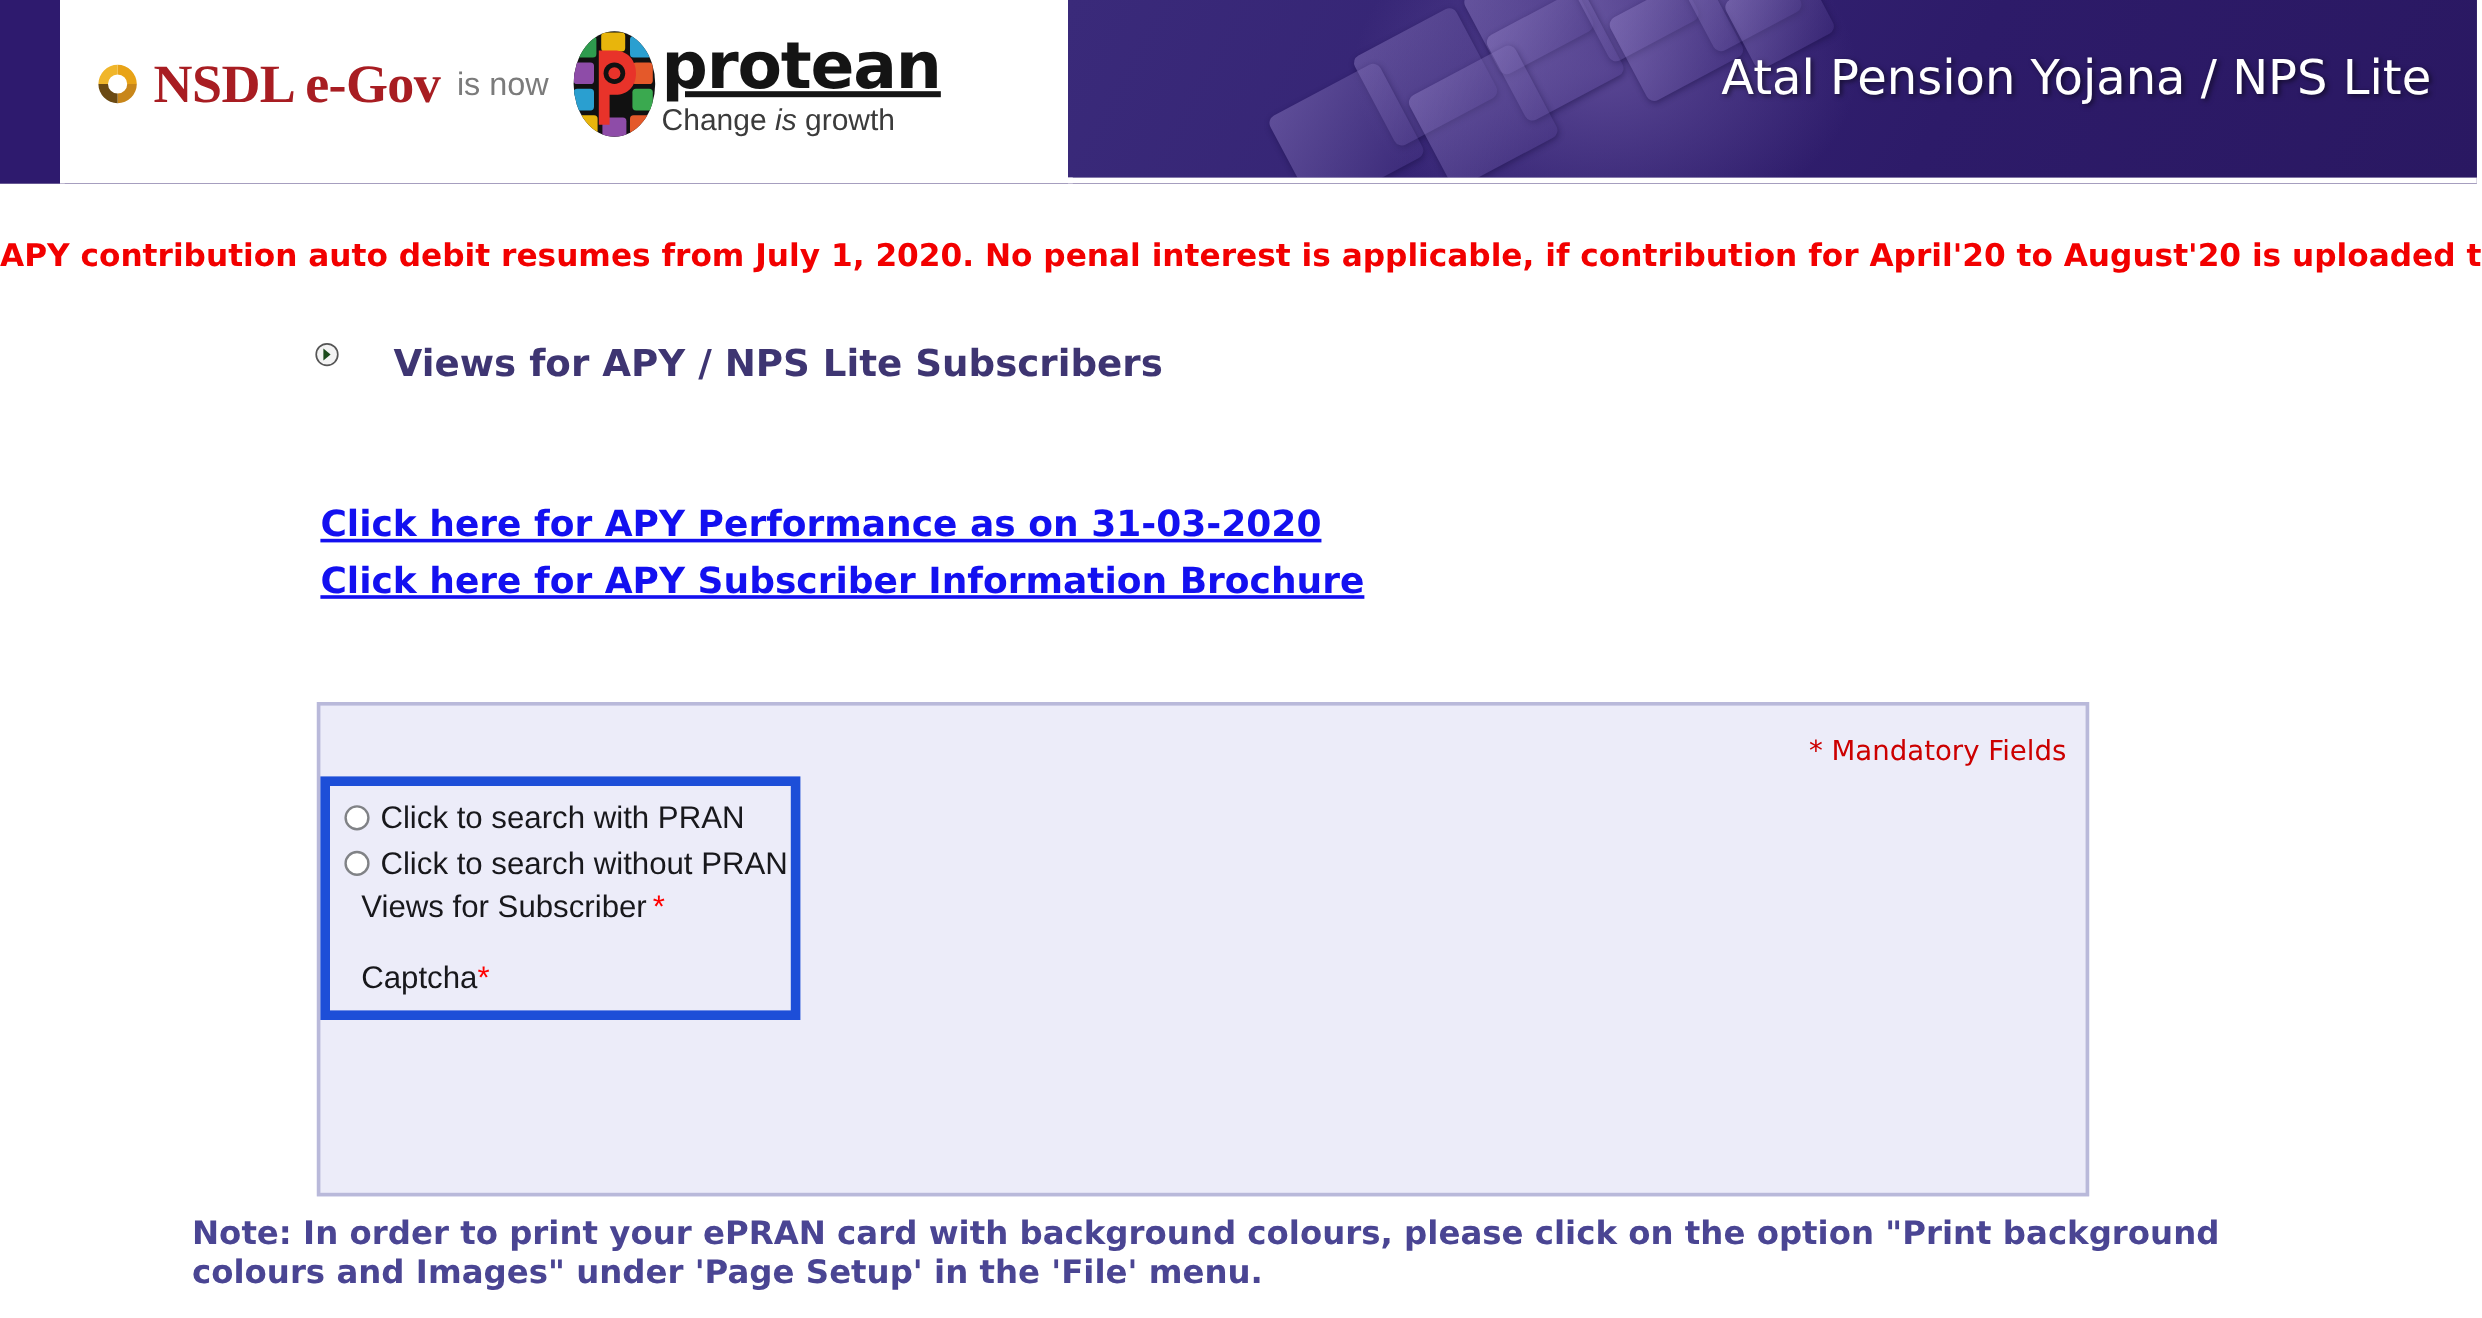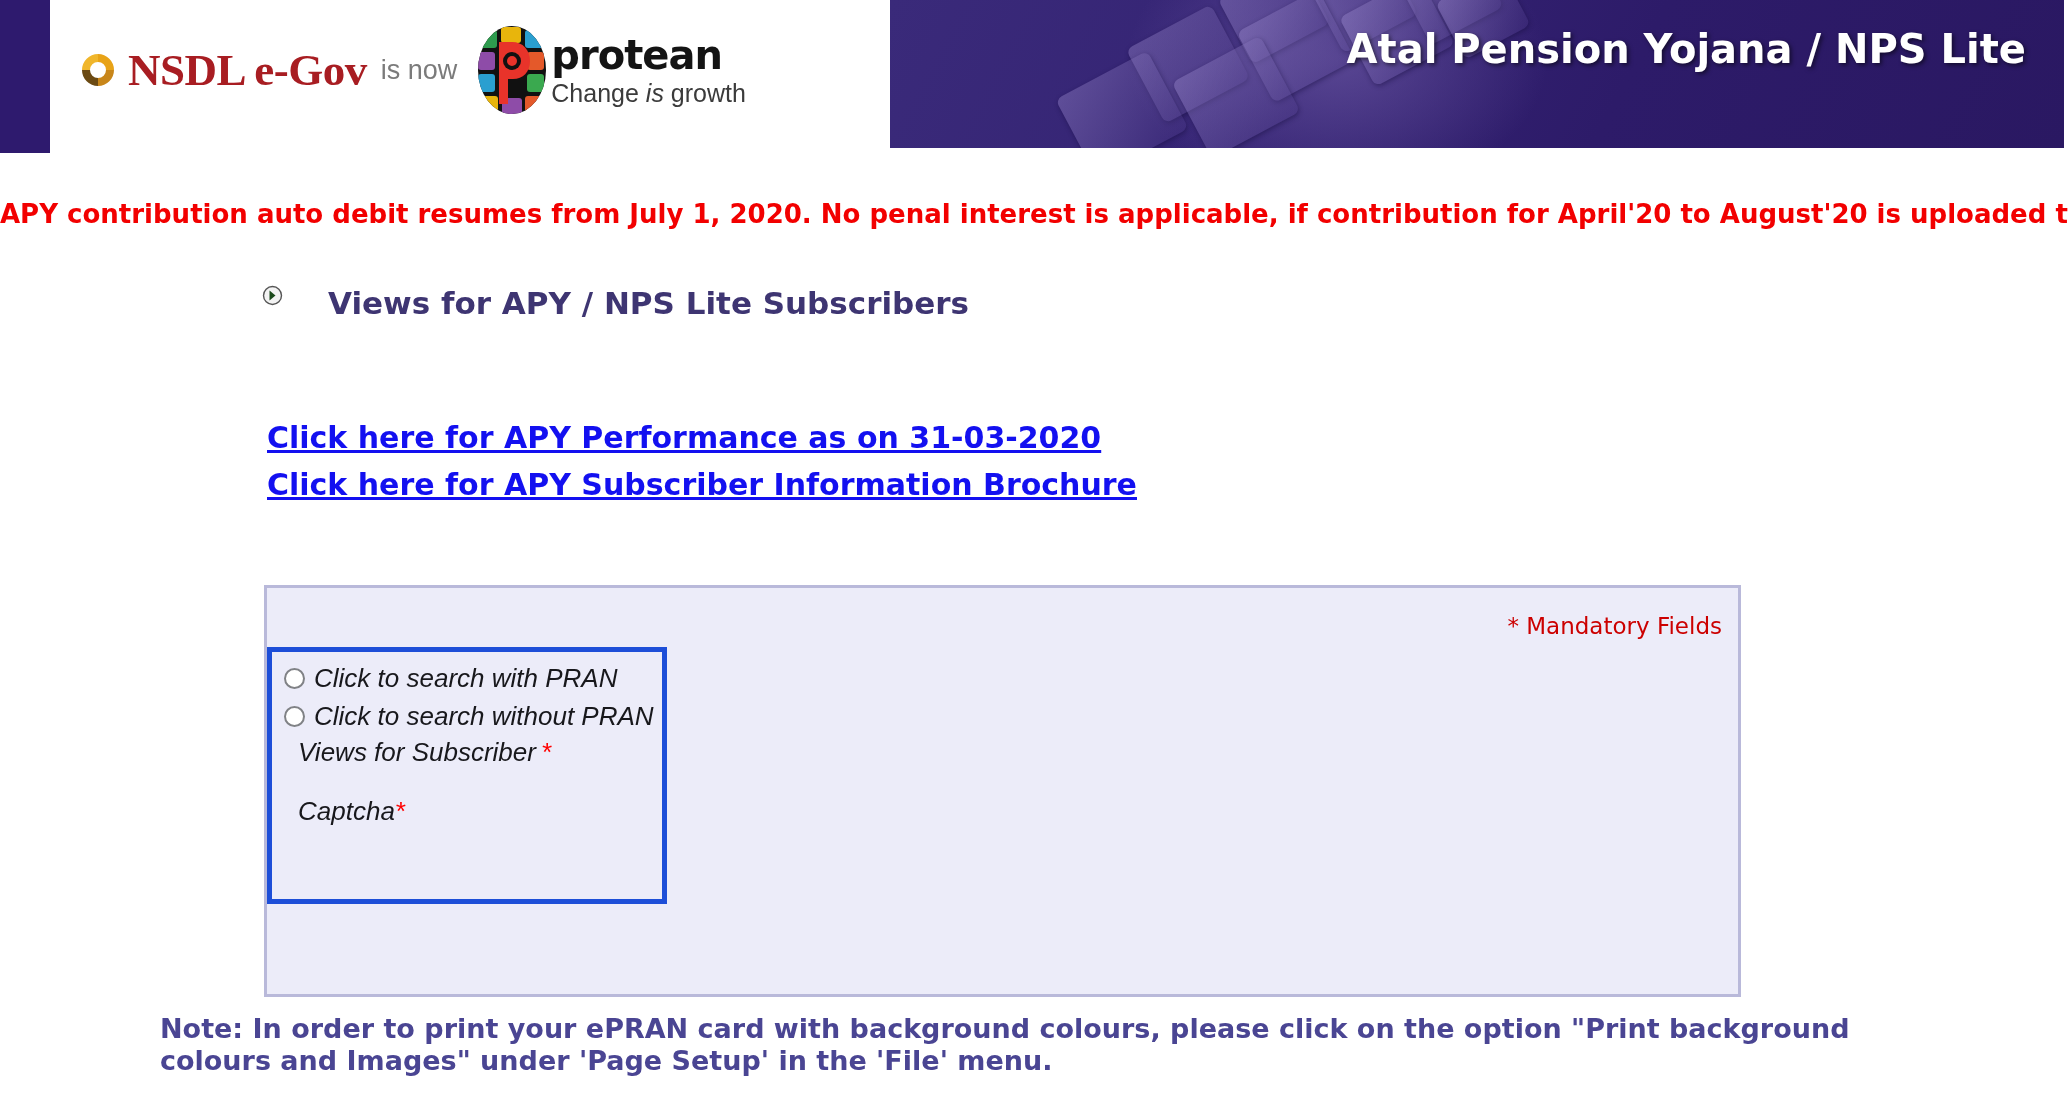--- a/index.html
+++ b/index.html
@@ -72,24 +72,25 @@
     margin-left: 18px;
     position: relative;
   }
   .protean-words {
     margin-left: 2px;
     line-height: 1;
   }
   .protean-name {
     font-family: "DejaVu Sans", sans-serif;
     font-weight: bold;
-    font-size: 40px;
+    font-size: 54px;
     color: #141414;
     letter-spacing: -1px;
     white-space: nowrap;
+    text-decoration: underline;
   }
   .protean-tag {
     font-family: "Liberation Sans", sans-serif;
     font-size: 25px;
     color: #3b3b3b;
     margin-top: 6px;
     white-space: nowrap;
   }
   .protean-tag i { font-style: italic; }
 
@@ -103,23 +104,23 @@
     overflow: hidden;
   }
   .key {
     position: absolute;
     background: linear-gradient(145deg, rgba(150,133,200,.42), rgba(70,52,130,.30));
     border-radius: 7px;
     box-shadow: 0 2px 5px rgba(20,10,60,.45);
   }
   .banner-title {
     position: absolute;
-    right: 42px; top: 26px;
-    font-family: "DejaVu Sans", sans-serif;
-    font-weight: bold;
+    right: 42px; top: 42px;
+    font-family: "DejaVu Sans", sans-serif;
+    font-weight: normal;
     font-size: 40px;
     color: #ffffff;
     letter-spacing: 0px;
     text-shadow: 2px 2px 4px rgba(0,0,0,.55);
     white-space: nowrap;
   }
   .banner-bottomstrip {
     position: absolute;
     left: 890px; top: 148px;
     width: 1178px; height: 5px;
@@ -189,24 +190,23 @@
     position: absolute;
     right: 16px; top: 25px;
     font-family: "DejaVu Sans", sans-serif;
     font-size: 23px;
     color: #cc0000;
     white-space: nowrap;
   }
   .redbox {
     position: absolute;
     left: 0px; top: 59px;
-    width: 400px; height: 257px;
-    border: 5px solid #1d4ed8;
+    width: 400px; height: 203px;
+    border: 8px solid #1d4ed8;
     box-sizing: border-box;
-    font-style: italic;
   }
   .radio-row {
     position: absolute;
     display: flex;
     align-items: center;
   }
   .radio-row.r1 { left: 12px; top: 11px; }
   .radio-row.r2 { left: 12px; top: 49px; }
   .radio {
     width: 21px; height: 21px;

